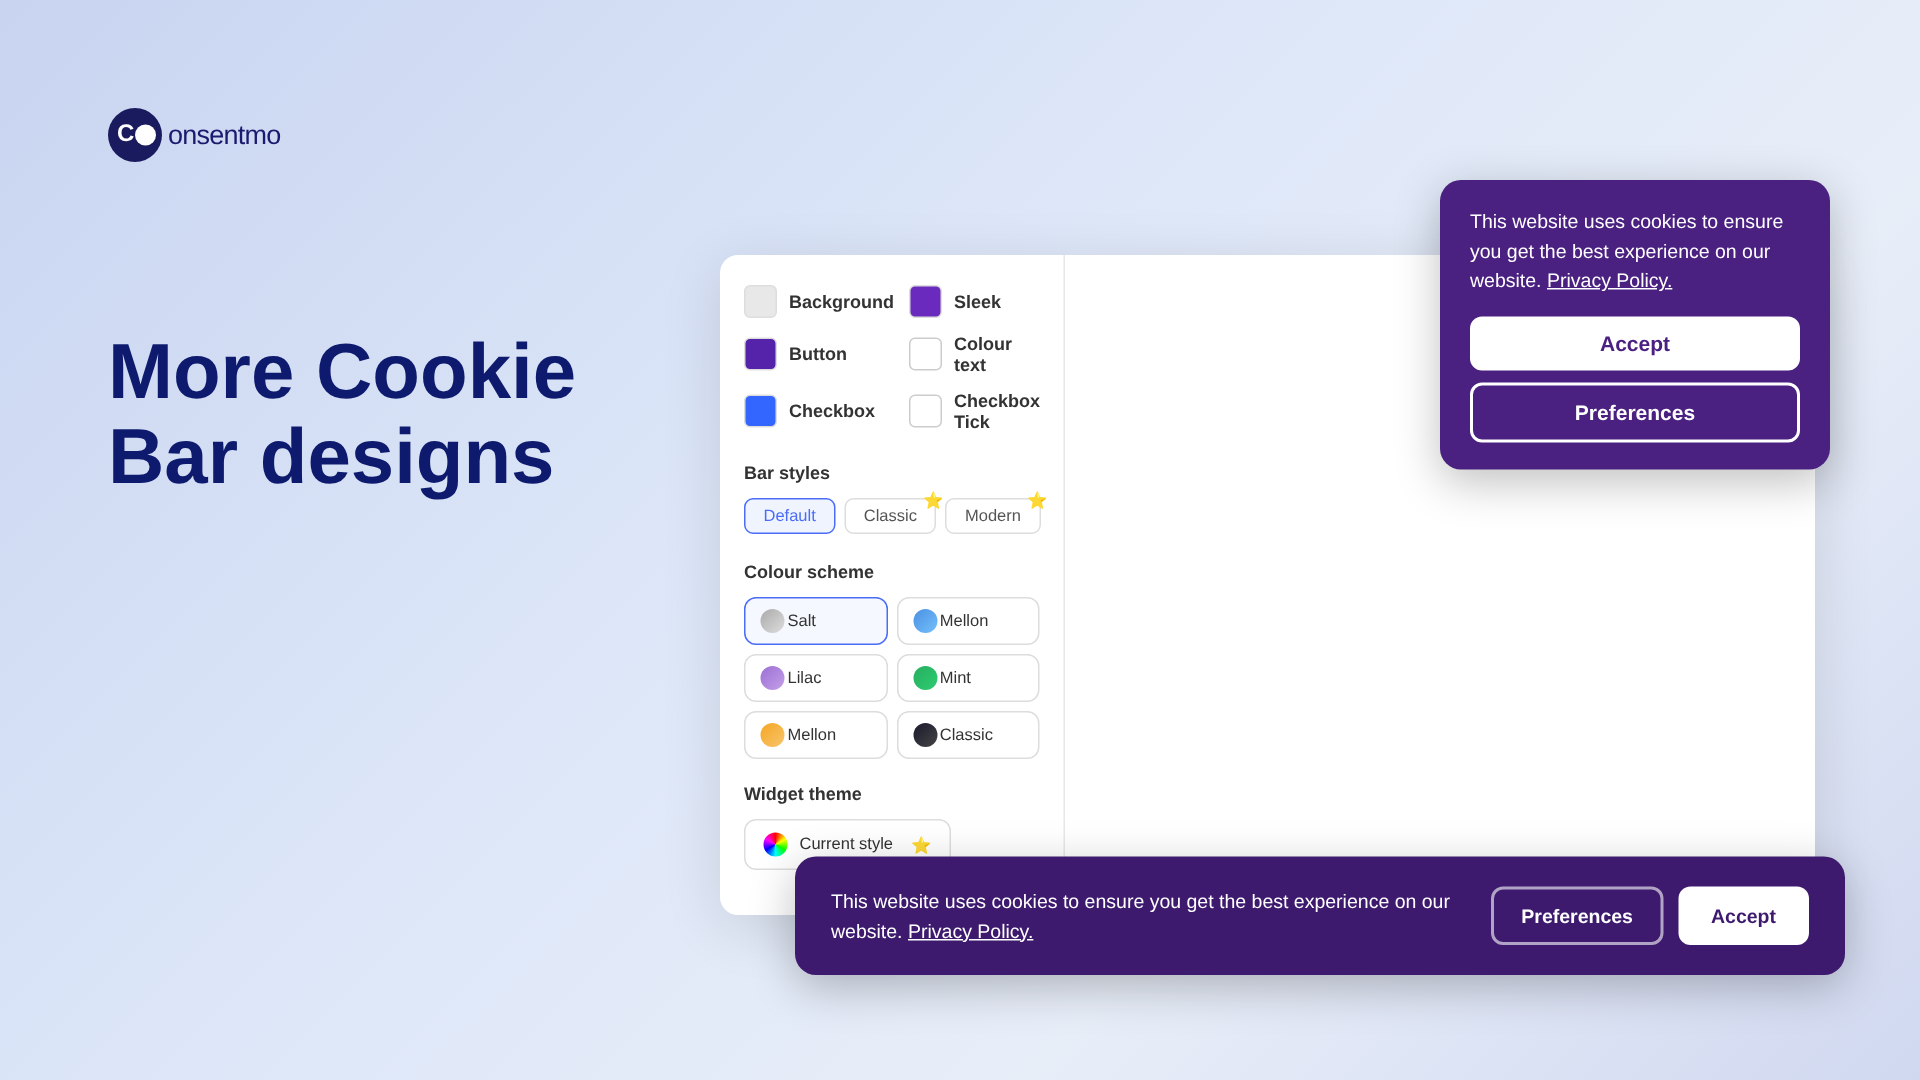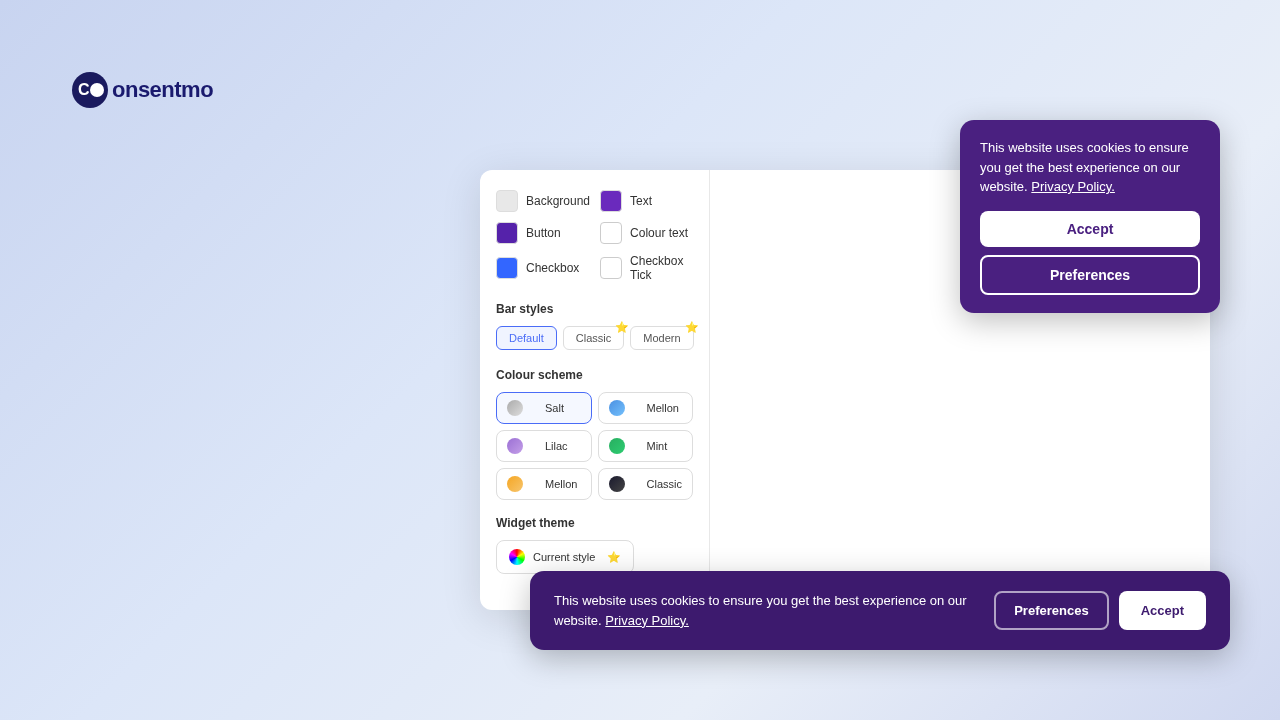--- a/index.html
+++ b/index.html
@@ -35,22 +35,22 @@
       width: 14px;
       height: 14px;
       background: white;
       border-radius: 50%;
       position: absolute;
       right: 4px;
       top: 50%;
       transform: translateY(-50%);
     }
     .logo-text {
-      font-size: 22px;
-      font-weight: 700;
+      font-size: 18px;
+      font-weight: 400;
       color: #1a1a6e;
       letter-spacing: -0.5px;
     }
 
     
     .hero-text {
       position: absolute;
       top: 220px;
       left: 72px;
       width: 380px;
@@ -95,20 +95,21 @@
       width: 230px;
       padding: 20px 16px;
       border-right: 1px solid #e8e8e8;
     }
 
     .color-grid {
       display: grid;
       grid-template-columns: 1fr 1fr;
       gap: 10px;
       margin-bottom: 20px;
+      font-weight: bold;
     }
     .color-item {
       display: flex;
       align-items: center;
       gap: 8px;
       font-size: 12px;
       color: #333;
     }
     .color-swatch {
       width: 22px;
@@ -154,21 +155,21 @@
 
     .colour-scheme-grid {
       display: grid;
       grid-template-columns: 1fr 1fr;
       gap: 6px;
       margin-bottom: 16px;
     }
     .scheme-item {
       display: flex;
       align-items: center;
-      gap: 22px;
+      gap: 2px;
       padding: 7px 10px;
       border-radius: 8px;
       border: 1.5px solid #ddd;
       font-size: 11px;
       color: #333;
       cursor: pointer;
       text-align: right;
     }
     .scheme-item.active {
       border-color: #4a6cf7;
@@ -362,35 +363,36 @@
 <body>
 
 <div class="logo-area">
   <div class="logo-icon">
     <span style="color:white;font-size:16px;font-weight:900;position:absolute;left:6px;">C</span>
   </div>
   <span class="logo-text">onsentmo</span>
 </div>
 
 <div class="hero-text">
+  <h1 class="hero-title">More Cookie Bar designs</h1>
 </div>
 
 <div class="main-panel">
 
   <div class="settings-panel">
     <div class="settings-left">
 
       <div class="color-grid">
         <div class="color-item">
           <div class="color-swatch" style="background:#e8e8e8;"></div>
           <span>Background</span>
         </div>
         <div class="color-item">
           <div class="color-swatch" style="background:#6a2abd;"></div>
-          <span>Text</span>
+          <span>Sleek</span>
         </div>
         <div class="color-item">
           <div class="color-swatch" style="background:#5522aa;"></div>
           <span>Button</span>
         </div>
         <div class="color-item">
           <div class="color-swatch" style="background:#fff;border:1px solid #ccc;"></div>
           <span>Colour text</span>
         </div>
         <div class="color-item">

